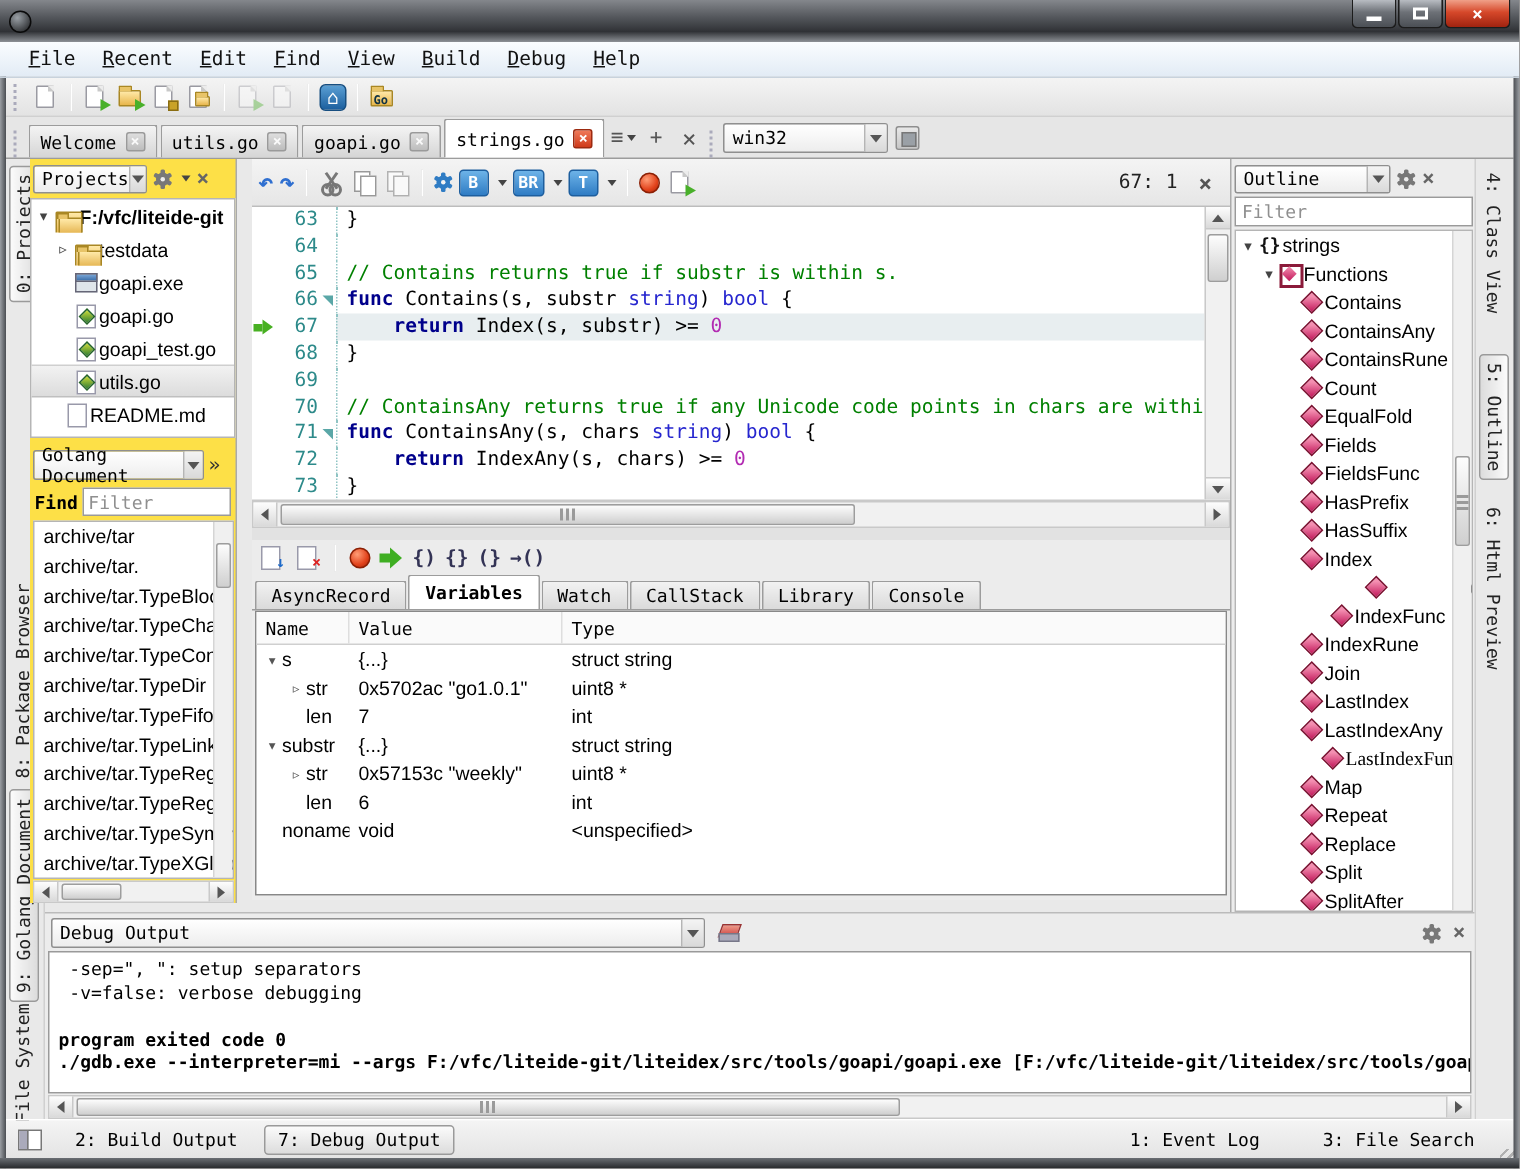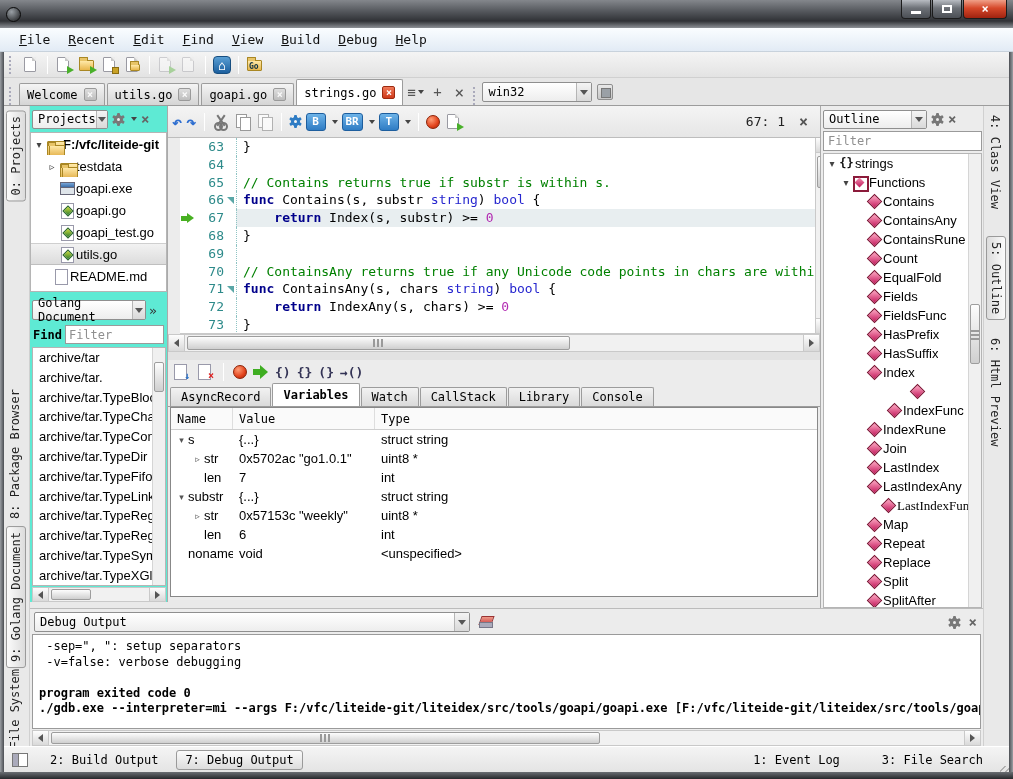--- a/index.html
+++ b/index.html
@@ -66,21 +66,21 @@
   .strip{position:absolute;top:0;bottom:0;width:26px;background:#e9e9e9;}
   .strip.left{left:0;border-right:1px solid #d0d0d0;}
   .strip.right{right:0;border-left:1px solid #d0d0d0;}
   .vtab{position:absolute;left:2px;writing-mode:vertical-rl;white-space:nowrap;font-size:12px;color:#222;padding:5px 2px;}
   .strip.left .vtab{transform:rotate(180deg);}
   .vtab.btn{border:1px solid #9a9a9a;border-radius:3px;background:linear-gradient(to left,#fbfbfb,#dcdcdc);}
   .strip.left .vtab:nth-child(1){top:4px;} .strip.left .vtab:nth-child(2){top:278px;}
   .strip.left .vtab:nth-child(3){top:420px;} .strip.left .vtab:nth-child(4){top:558px;}
   .strip.right .vtab:nth-child(1){top:4px;} .strip.right .vtab:nth-child(2){top:130px;} .strip.right .vtab:nth-child(3){top:227px;}
   
-  .sidebar{position:absolute;left:26px;top:0;width:138px;height:496px;background:#5eead4;border-right:1px solid #aaa;}
+  .sidebar{position:absolute;left:16px;top:0;width:138px;height:496px;background:#fde047;border-right:1px solid #aaa;}
   .phead{height:24px;display:flex;align-items:center;padding:2px 2px 0 2px;gap:4px;}
   .phead .combo{width:76px;height:19px;}
   .gear{position:relative;width:13px;height:13px;flex:none;}
   .gear i{position:absolute;left:5px;top:0;width:3px;height:13px;background:#787878;border-radius:1px;}
   .gear i:nth-child(2){transform:rotate(60deg);} .gear i:nth-child(3){transform:rotate(120deg);}
   .gear::before{content:"";position:absolute;inset:2px;background:#787878;border-radius:50%;}
   .gear::after{content:"";position:absolute;inset:5px;background:#ececec;border-radius:50%;}
   .gear.blue i{background:#2f7cc4;} .gear.blue::before{background:#2f7cc4;} .gear.blue::after{background:#f4f4f4;}
   .xclose{color:#666;font-size:14px;font-weight:bold;line-height:13px;}
   .ptree{position:absolute;left:0;top:26px;width:100%;height:160px;background:#fff;border:1px solid #b5b5b5;overflow:hidden;}
@@ -132,21 +132,21 @@
   .cuticon::before,.cuticon::after{content:"";position:absolute;bottom:0;width:5px;height:5px;border:2px solid #777;border-radius:50%;}
   .cuticon::before{left:2px;} .cuticon::after{right:2px;}
   .copyicon{position:relative;width:18px;height:18px;}
   .copyicon::before{content:"";position:absolute;left:2px;top:1px;width:9px;height:12px;background:#fff;border:1px solid #999;}
   .copyicon::after{content:"";position:absolute;left:6px;top:4px;width:9px;height:12px;background:#fff;border:1px solid #999;}
   .bbtn{height:18px;min-width:20px;border-radius:3px;background:linear-gradient(#6db3e8,#2f7cc4);border:1px solid #1d5e9e;
     color:#fff;font-size:11px;font-weight:bold;display:flex;align-items:center;justify-content:center;padding:0 3px;}
   .redball{width:14px;height:14px;border-radius:50%;background:radial-gradient(circle at 35% 30%,#ff9d76,#e2431c 60%,#a52508);border:1px solid #8c2005;}
   .cursorpos{margin-left:auto;font-size:13px;color:#222;padding-right:8px;}
   .edclose{color:#555;font-size:15px;font-weight:bold;padding:0 8px 0 2px;}
-  .editor{position:absolute;left:12px;top:32px;width:652px;height:196px;background:#fff;border-bottom:1px solid #c9c9c9;display:flex;}
+  .editor{position:absolute;left:0;top:32px;width:652px;height:196px;background:#fff;border-bottom:1px solid #c9c9c9;display:flex;}
   .codecol{flex:1;overflow:hidden;}
   .ed-line{display:flex;height:17.8px;line-height:17.8px;font-size:13px;white-space:pre;}
   .g-arrow{width:16px;flex:none;position:relative;}
   .g-arrow.on::before{content:"";position:absolute;left:1px;top:7px;width:6px;height:5px;background:#48b022;}
   .g-arrow.on::after{content:"";position:absolute;left:7px;top:3.5px;border-left:7px solid #48b022;border-top:5.5px solid transparent;border-bottom:5.5px solid transparent;}
   .g-num{width:28px;flex:none;text-align:right;color:#2d8a8a;}
   .g-fold{width:12px;flex:none;position:relative;}
   .g-fold.on::before{content:"";position:absolute;left:3px;top:6px;border-top:7px solid #5aa7a7;border-left:7px solid transparent;}
   .codetext{flex:1;border-left:1px dotted #8fc4c4;padding-left:6px;overflow:hidden;}
   .ed-line.cur .codetext{background:#e8eef0;}

